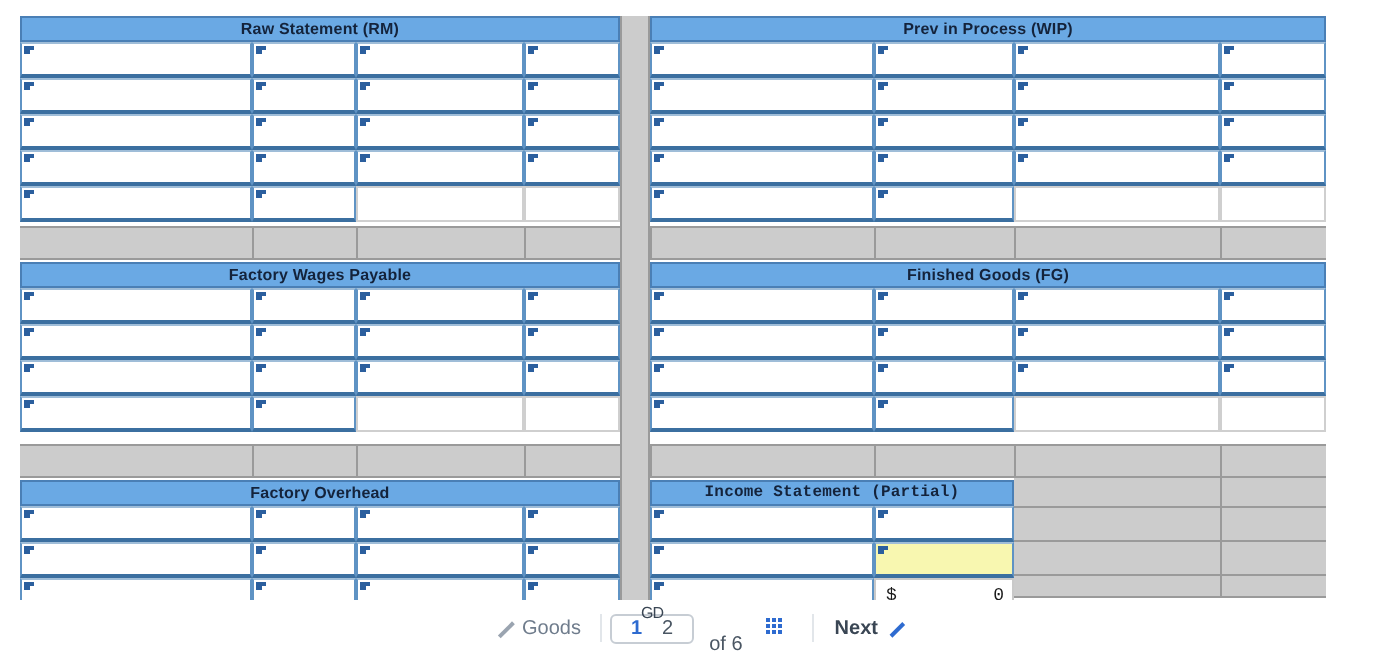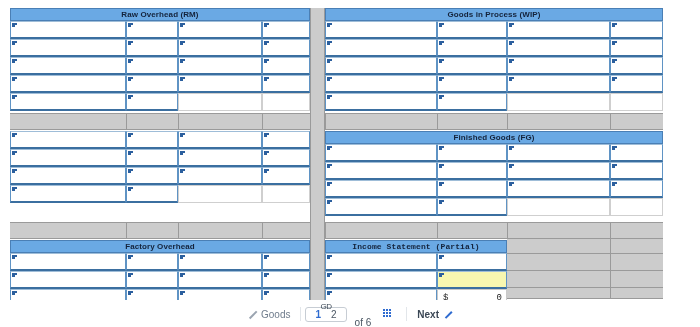--- a/index.html
+++ b/index.html
@@ -167,21 +167,21 @@
     <div class="grey-band" style="left:507px; top:239px; width:156px; height:60px; border-top:none;">
       <div class="grey-cellline" style="left:103px"></div>
       <div style="position:absolute;left:0;right:0;top:14px;height:1px;background:#9a9a9a"></div>
       <div style="position:absolute;left:0;right:0;top:31px;height:1px;background:#9a9a9a"></div>
       <div style="position:absolute;left:0;right:0;top:48px;height:1px;background:#9a9a9a"></div>
     </div>
 
     <div class="gutter" style="left:310px; top:8px; width:15px; height:292px;"></div>
 
     <div class="acct" style="left:10px; top:8px; width:300px;">
-      <div class="acct-title">Raw Overhead (RM)</div>
+      <div class="acct-title">Raw Statement (RM)</div>
       <div class="acct-body">
 
         <div class="row">
           <div class="cell inp" style="width:116px">
               <span class="tick"></span>
             </div>
           <div class="cell inp" style="width:52px">
               <span class="tick"></span>
             </div>
           <div class="cell inp" style="width:84px">
@@ -240,21 +240,21 @@
           <div class="cell inp" style="width:52px">
               <span class="tick"></span>
             </div>
           <div class="cell blank" style="width:84px"></div>
           <div class="cell blank" style="width:48px"></div>
         </div>
       </div>
     </div>
 
     <div class="acct" style="left:325px; top:8px; width:338px;">
-      <div class="acct-title">Goods in Process (WIP)</div>
+      <div class="acct-title">Prev in Process (WIP)</div>
       <div class="acct-body">
 
         <div class="row">
           <div class="cell inp" style="width:112px">
               <span class="tick"></span>
             </div>
           <div class="cell inp" style="width:70px">
               <span class="tick"></span>
             </div>
           <div class="cell inp" style="width:103px">
@@ -313,20 +313,21 @@
           <div class="cell inp" style="width:70px">
               <span class="tick"></span>
             </div>
           <div class="cell blank" style="width:103px"></div>
           <div class="cell blank" style="width:53px"></div>
         </div>
       </div>
     </div>
 
     <div class="acct" style="left:10px; top:131px; width:300px;">
+      <div class="acct-title">Factory Wages Payable</div>
       <div class="acct-body">
         <div class="row">
           <div class="cell inp" style="width:116px">
               <span class="tick"></span>
             </div>
           <div class="cell inp" style="width:52px">
               <span class="tick"></span>
             </div>
           <div class="cell inp" style="width:84px">
               <span class="tick"></span>

